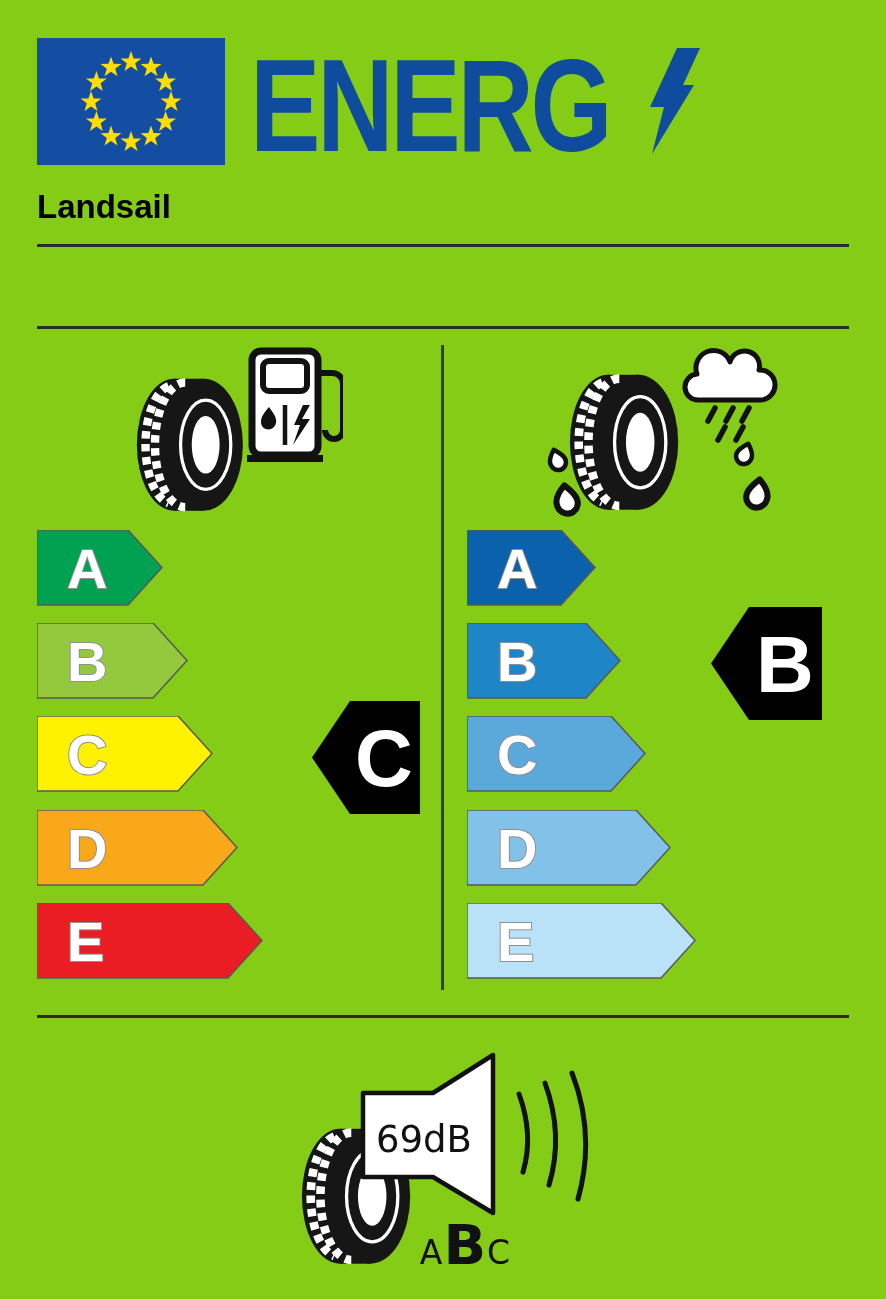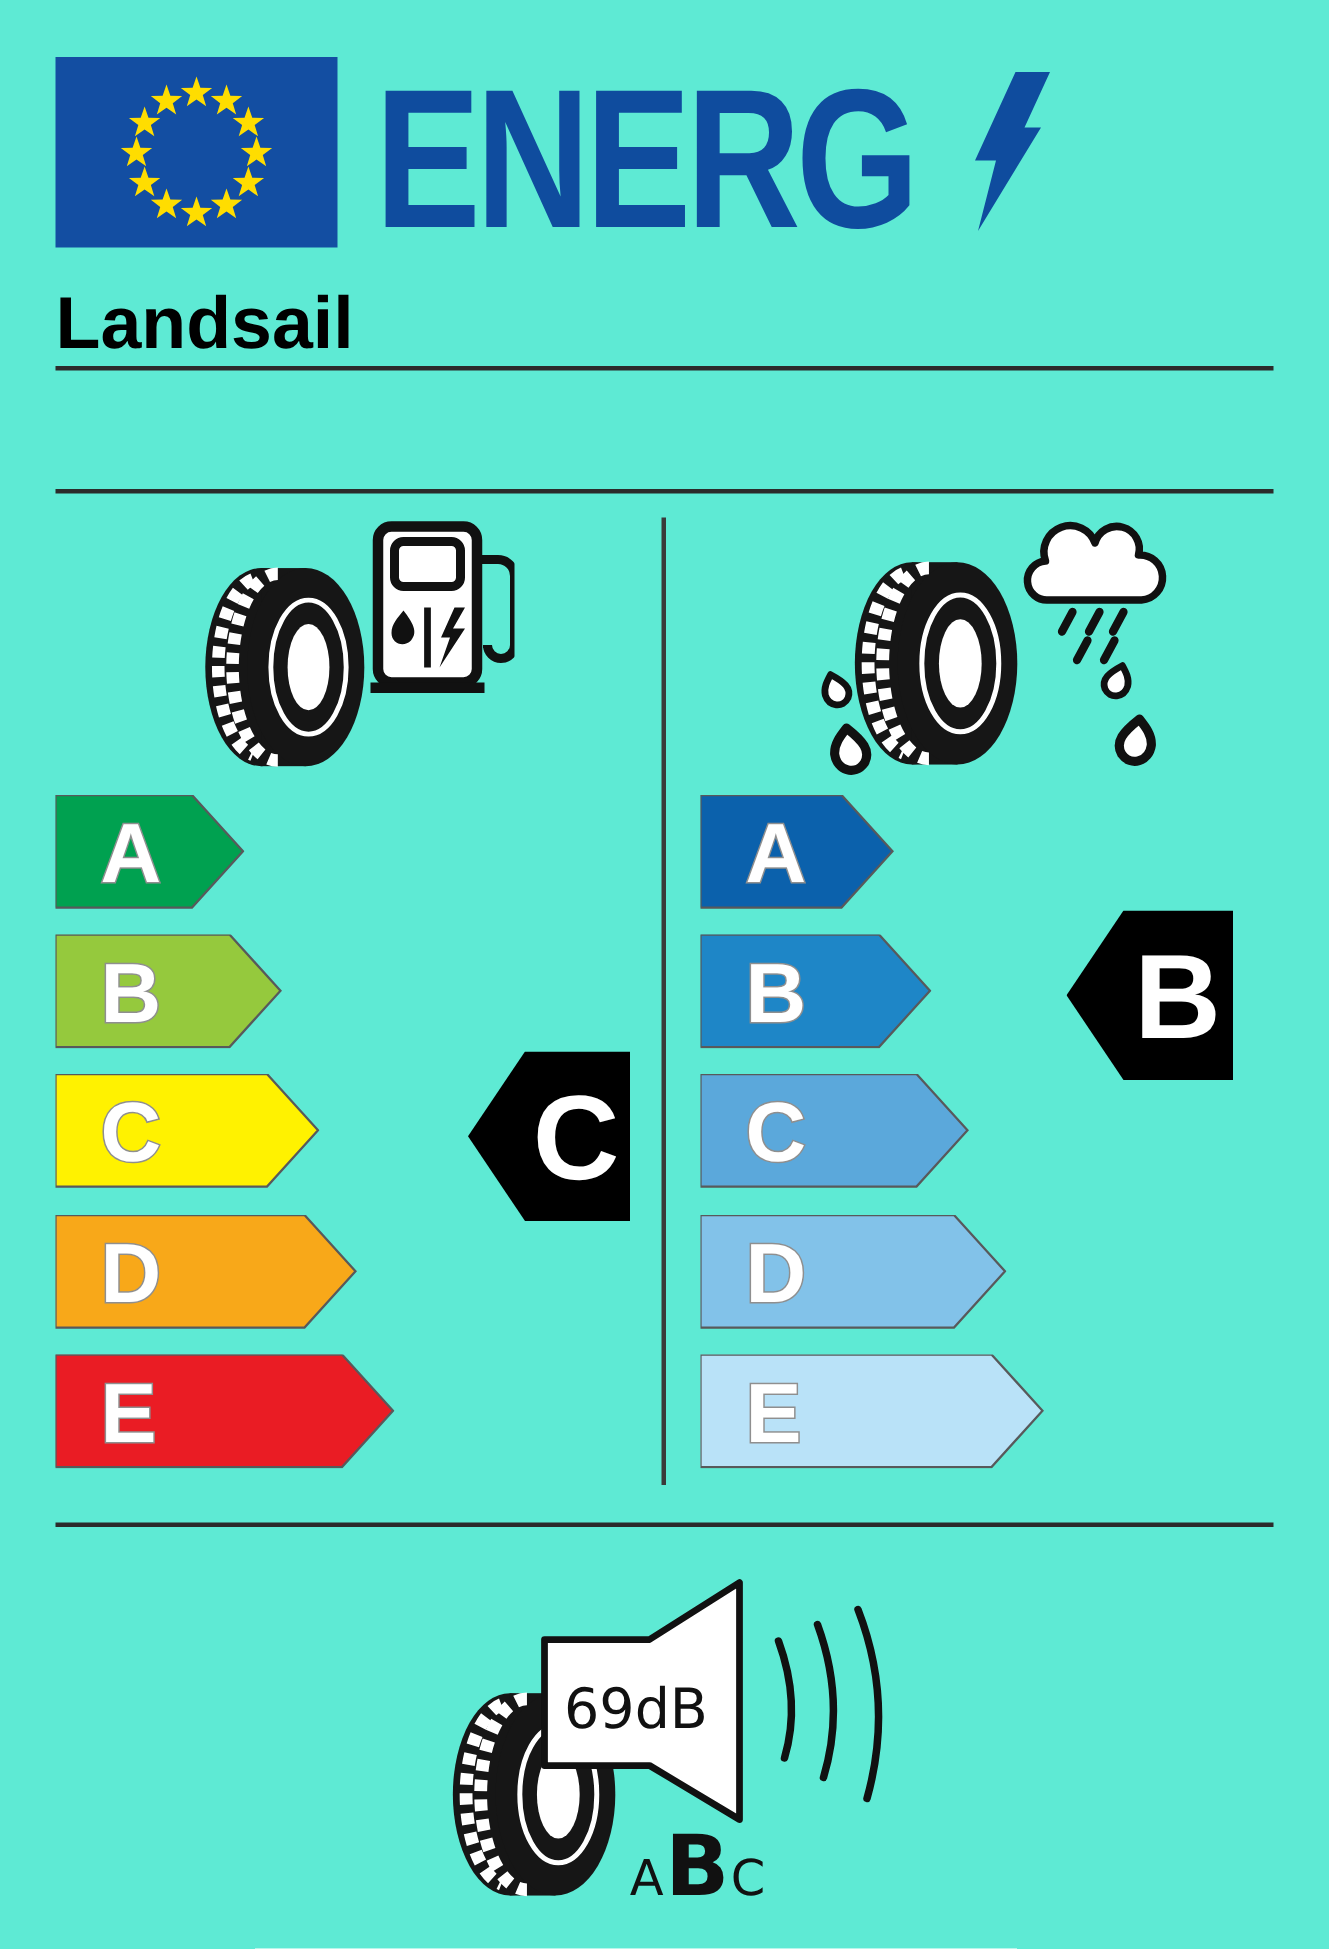--- a/index.html
+++ b/index.html
@@ -1,29 +1,29 @@
 <!DOCTYPE html>
 <html><head>
 <meta charset="utf-8">
 <style>
   html,body{margin:0;padding:0;background:#fff;}
   .label{
-    position:relative;width:886px;height:1299px;background:#5eead4;overflow:hidden;
+    position:relative;width:886px;height:1299px;background:#84cc16;overflow:hidden;
     font-family:"Liberation Sans",sans-serif;
   }
   .abs{position:absolute;}
   
   .eu-flag{left:37px;top:38px;width:188px;height:127px;background:#134EA2;}
   .energ{left:250px;top:40px;height:115px;display:flex;align-items:flex-start;}
   .energ-text{
     font-family:"Liberation Sans",sans-serif;font-weight:bold;font-size:132px;line-height:1;
     letter-spacing:-4px;transform:scaleX(0.80);transform-origin:left top;display:inline-block;
   }
   .bolt{left:646px;top:48px;}
-  .brand{left:37px;top:188px;font-size:49px;font-weight:bold;color:#000;letter-spacing:0px;}
+  .brand{left:37px;top:188px;font-size:33px;font-weight:bold;color:#000;letter-spacing:0px;}
   .rule{left:37px;width:812px;height:3px;background:#2b2b2b;}
   .rule1{top:244px;} .rule2{top:326px;} .rule3{top:1015px;}
   .vdivider{left:441px;top:345px;width:3px;height:645px;background:#3a3a3a;}
   .arrow-svg{display:block;}
   .overlay-db{
     left:372px;top:1118px;width:104px;text-align:center;white-space:nowrap;
     font-family:"DejaVu Sans",sans-serif;font-size:37px;color:#111;
   }
   .overlay-abc{
     left:405px;top:1212px;width:120px;display:flex;align-items:baseline;justify-content:center;

